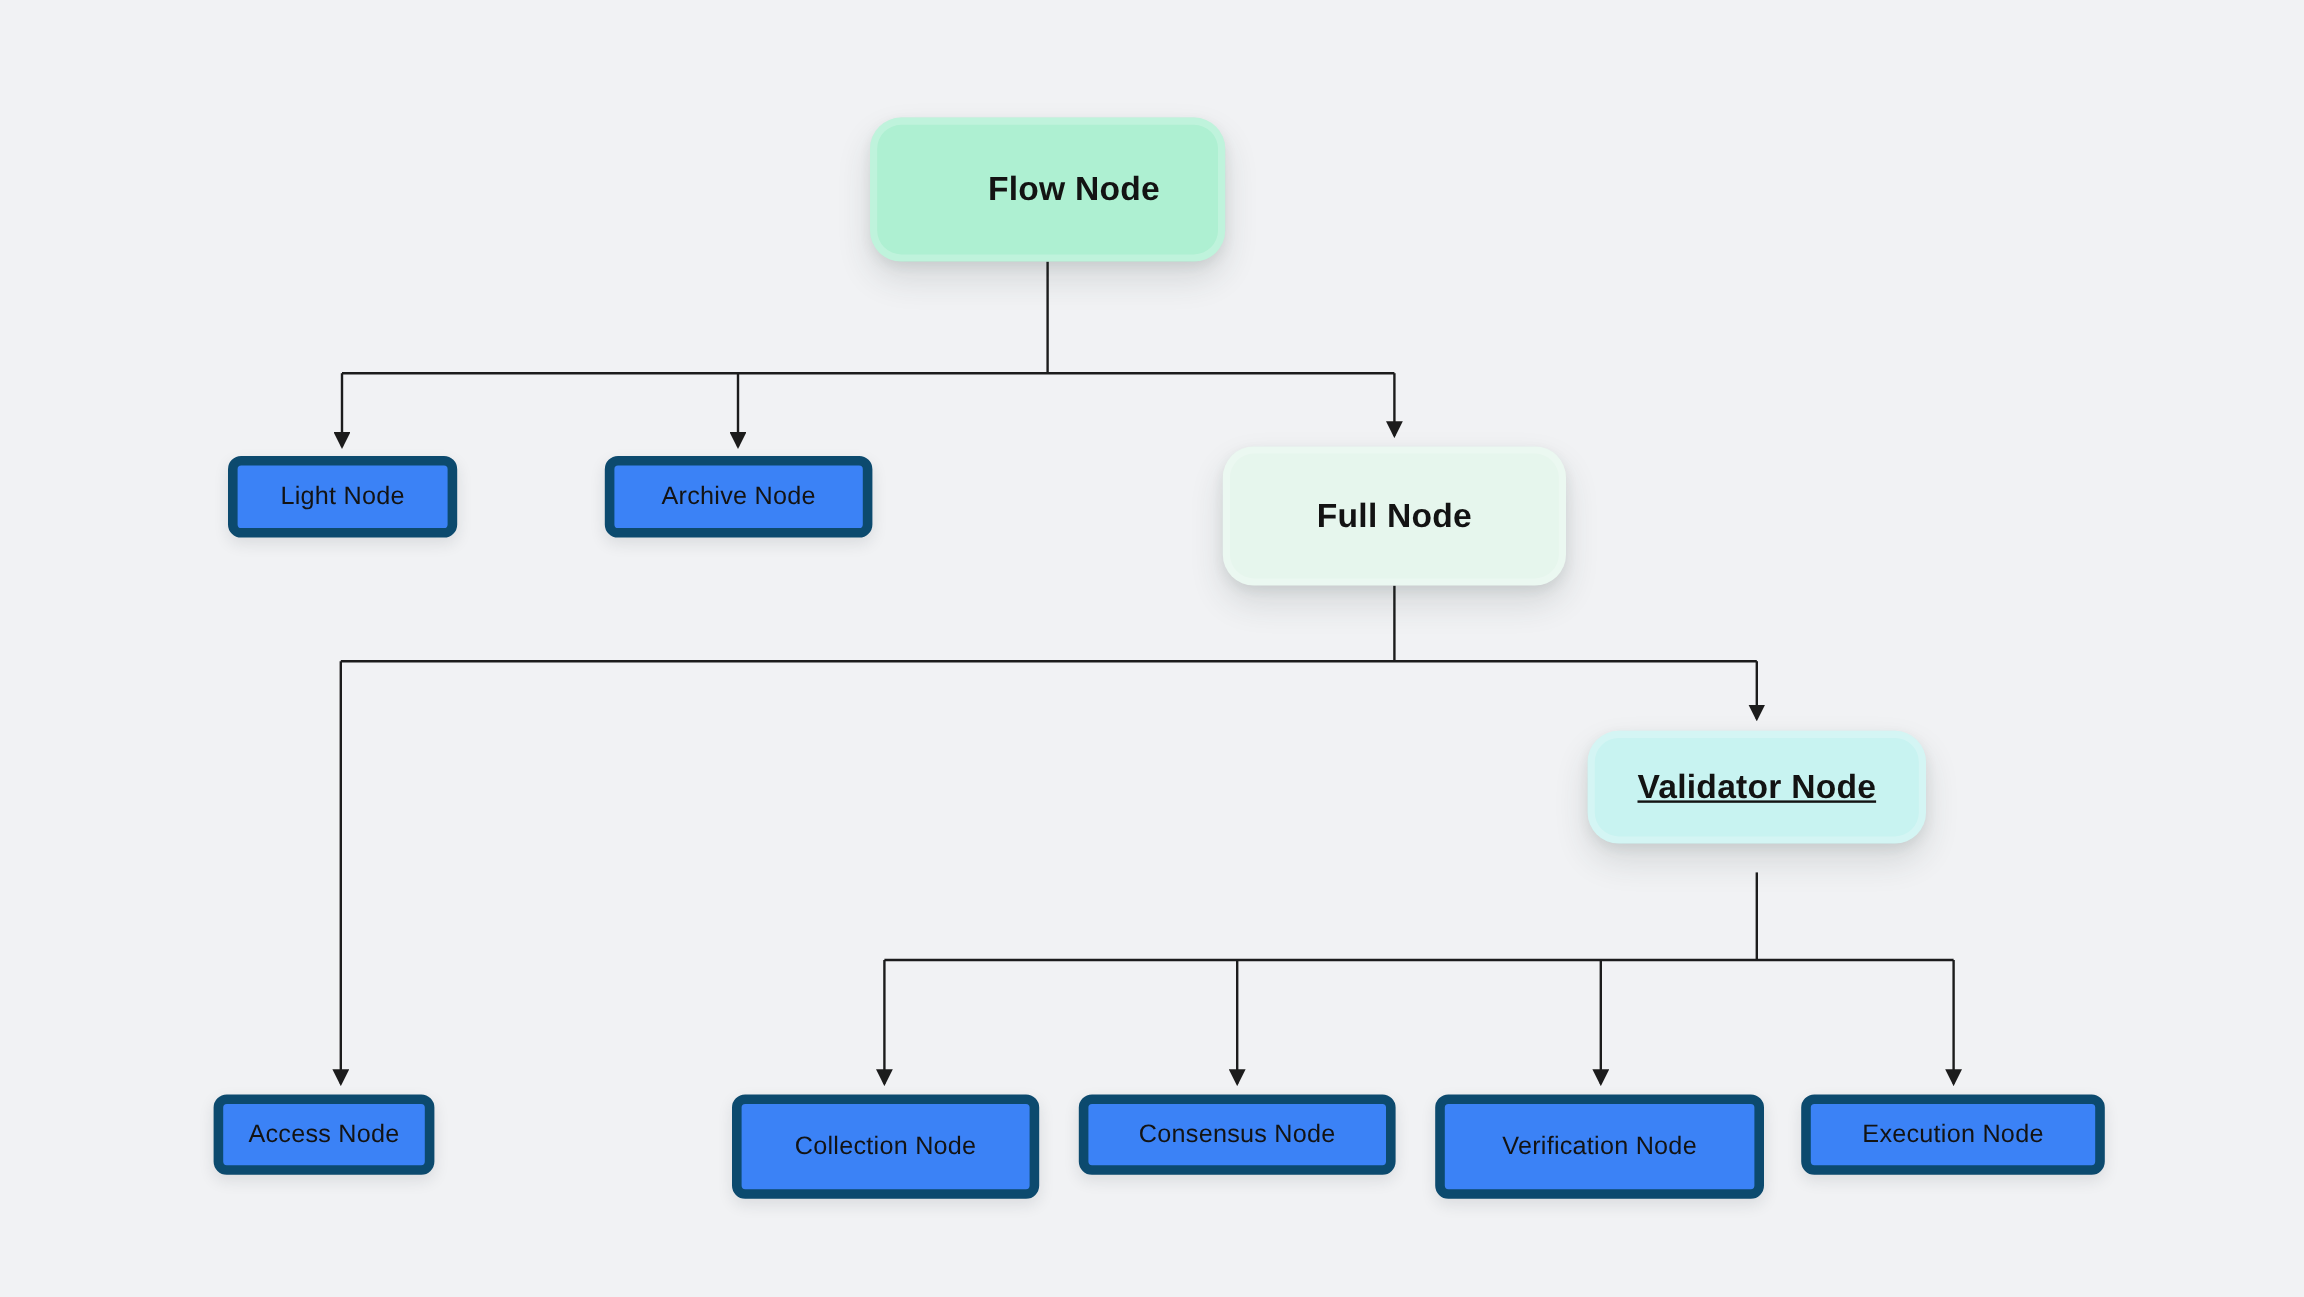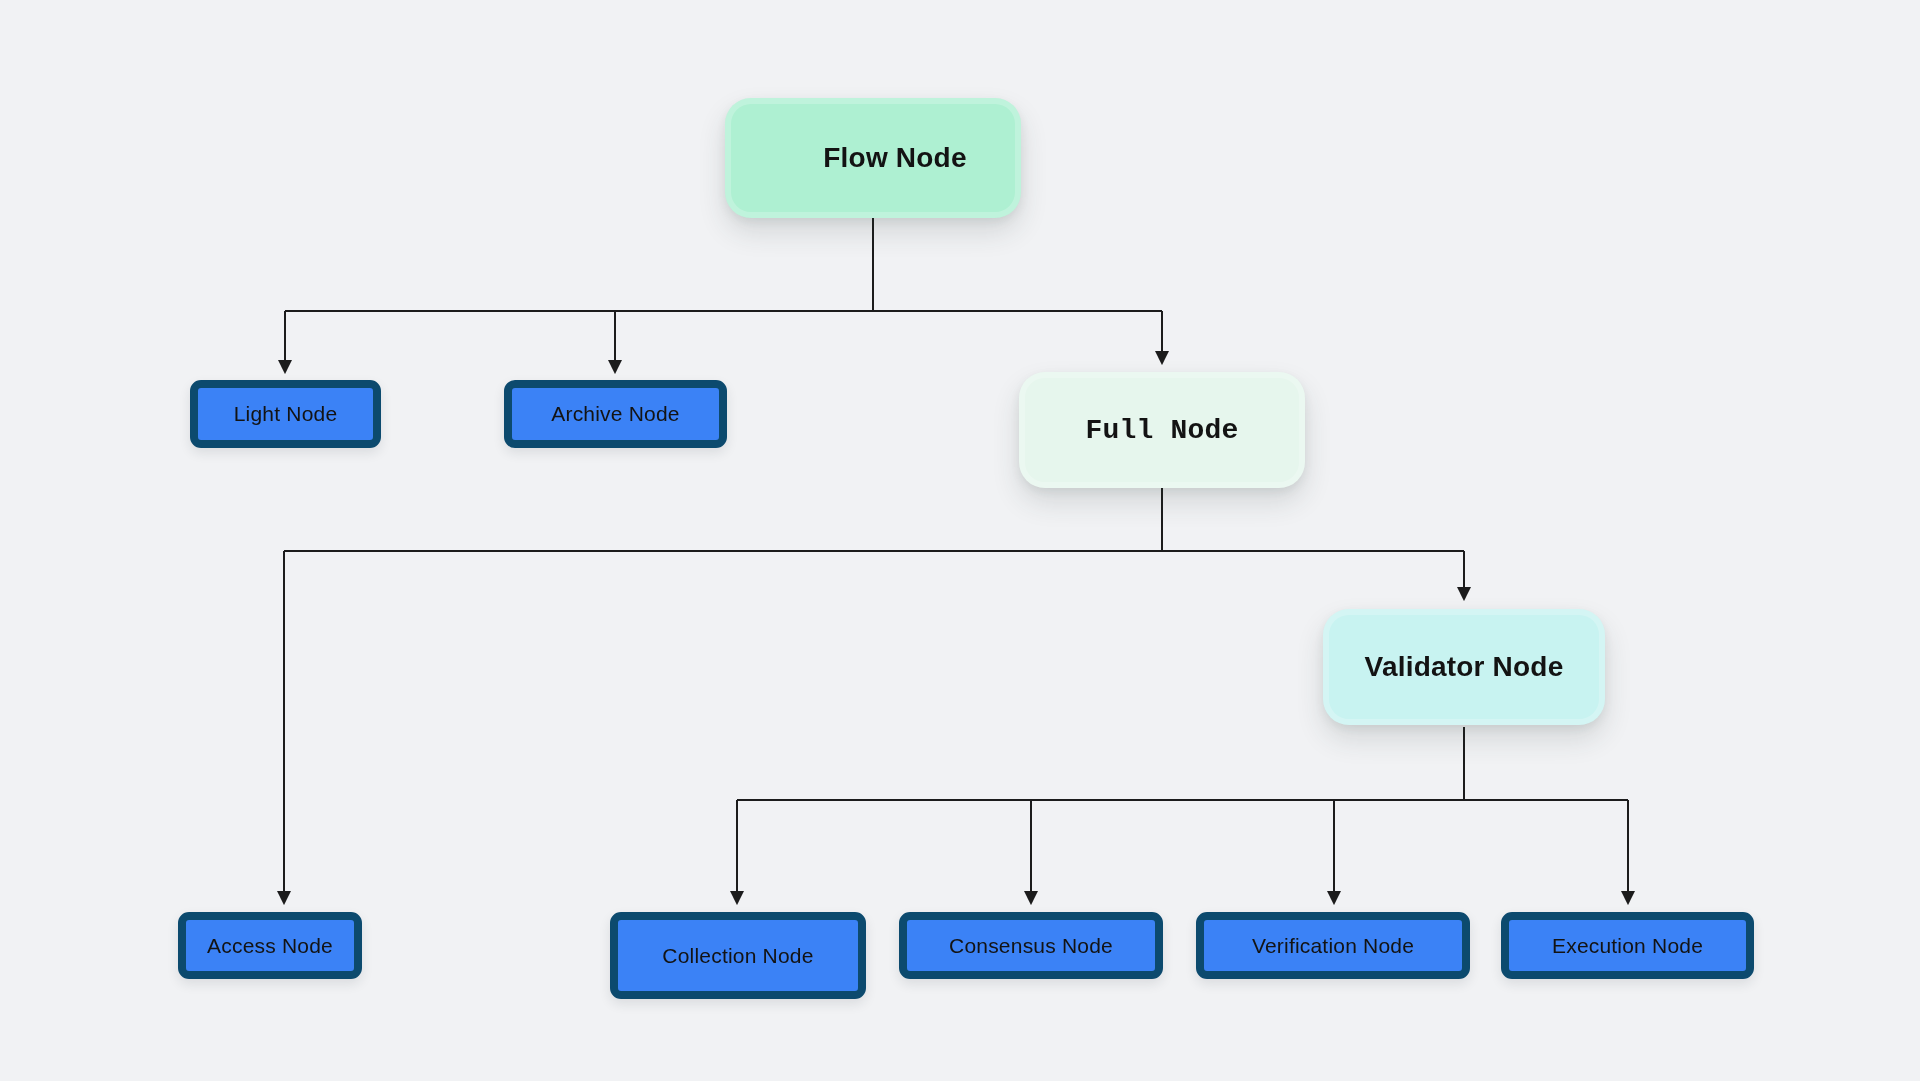--- a/index.html
+++ b/index.html
@@ -44,26 +44,26 @@
     border: 8px solid #0c4a6e;
     border-radius: 11px;
     font-size: 21px;
     font-weight: 500;
     box-shadow: 0 5px 12px rgba(30, 40, 50, 0.10);
   }
   
   #node-flow        { left: 725px;  top: 98px;  width: 296px; height: 120px; }
   #node-light       { left: 190px;  top: 380px; width: 191px; height: 68px;  }
   #node-archive     { left: 504px;  top: 380px; width: 223px; height: 68px;  }
-  #node-full        { left: 1019px; top: 372px; width: 286px; height: 116px; font-family: Liberation Mono, monospace; }
-  #node-validator   { left: 1323px; top: 609px; width: 282px; height: 116px; }
+  #node-full        { left: 1019px; top: 372px; width: 286px; height: 116px; }
+  #node-validator   { left: 1323px; top: 609px; width: 282px; height: 94px; text-decoration: underline; }
   #node-access      { left: 178px;  top: 912px; width: 184px; height: 67px;  }
   #node-collection  { left: 610px;  top: 912px; width: 256px; height: 87px;  }
   #node-consensus   { left: 899px;  top: 912px; width: 264px; height: 67px; text-align: center;  }
-  #node-verification{ left: 1196px; top: 912px; width: 274px; height: 67px;  }
+  #node-verification{ left: 1196px; top: 912px; width: 274px; height: 87px;  }
   #node-execution   { left: 1501px; top: 912px; width: 253px; height: 67px;  }
 </style>
 </head>
 <body>
 
 <div class="canvas">
 
   <svg class="edges-layer" viewBox="0 0 1920 1081" xmlns="http://www.w3.org/2000/svg" aria-hidden="true">
     <defs>
       <marker id="arrow" viewBox="0 0 10 10" refX="8.5" refY="5" markerWidth="7" markerHeight="7" orient="auto-start-reverse">

